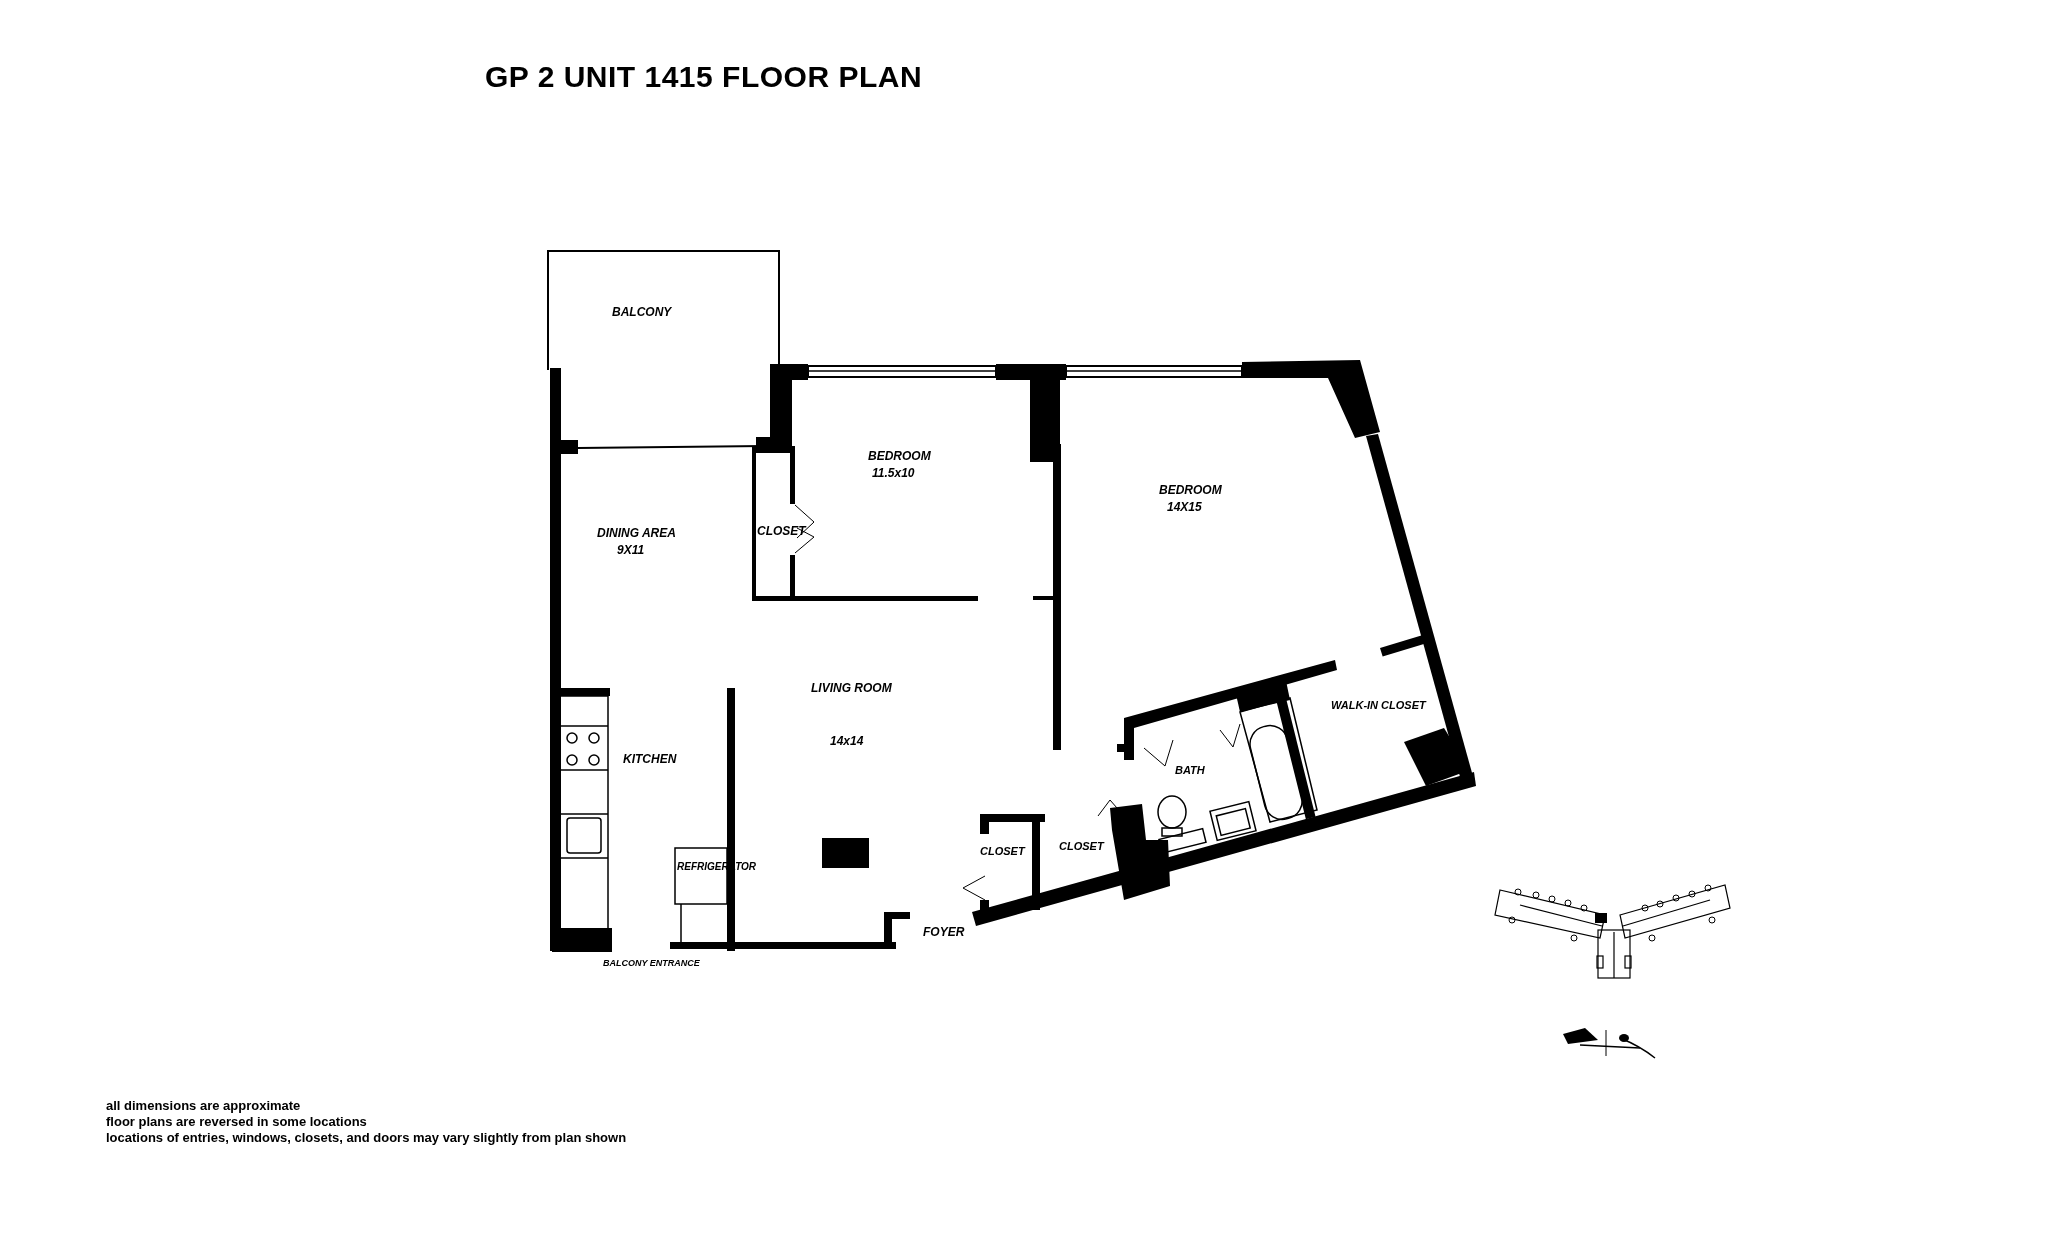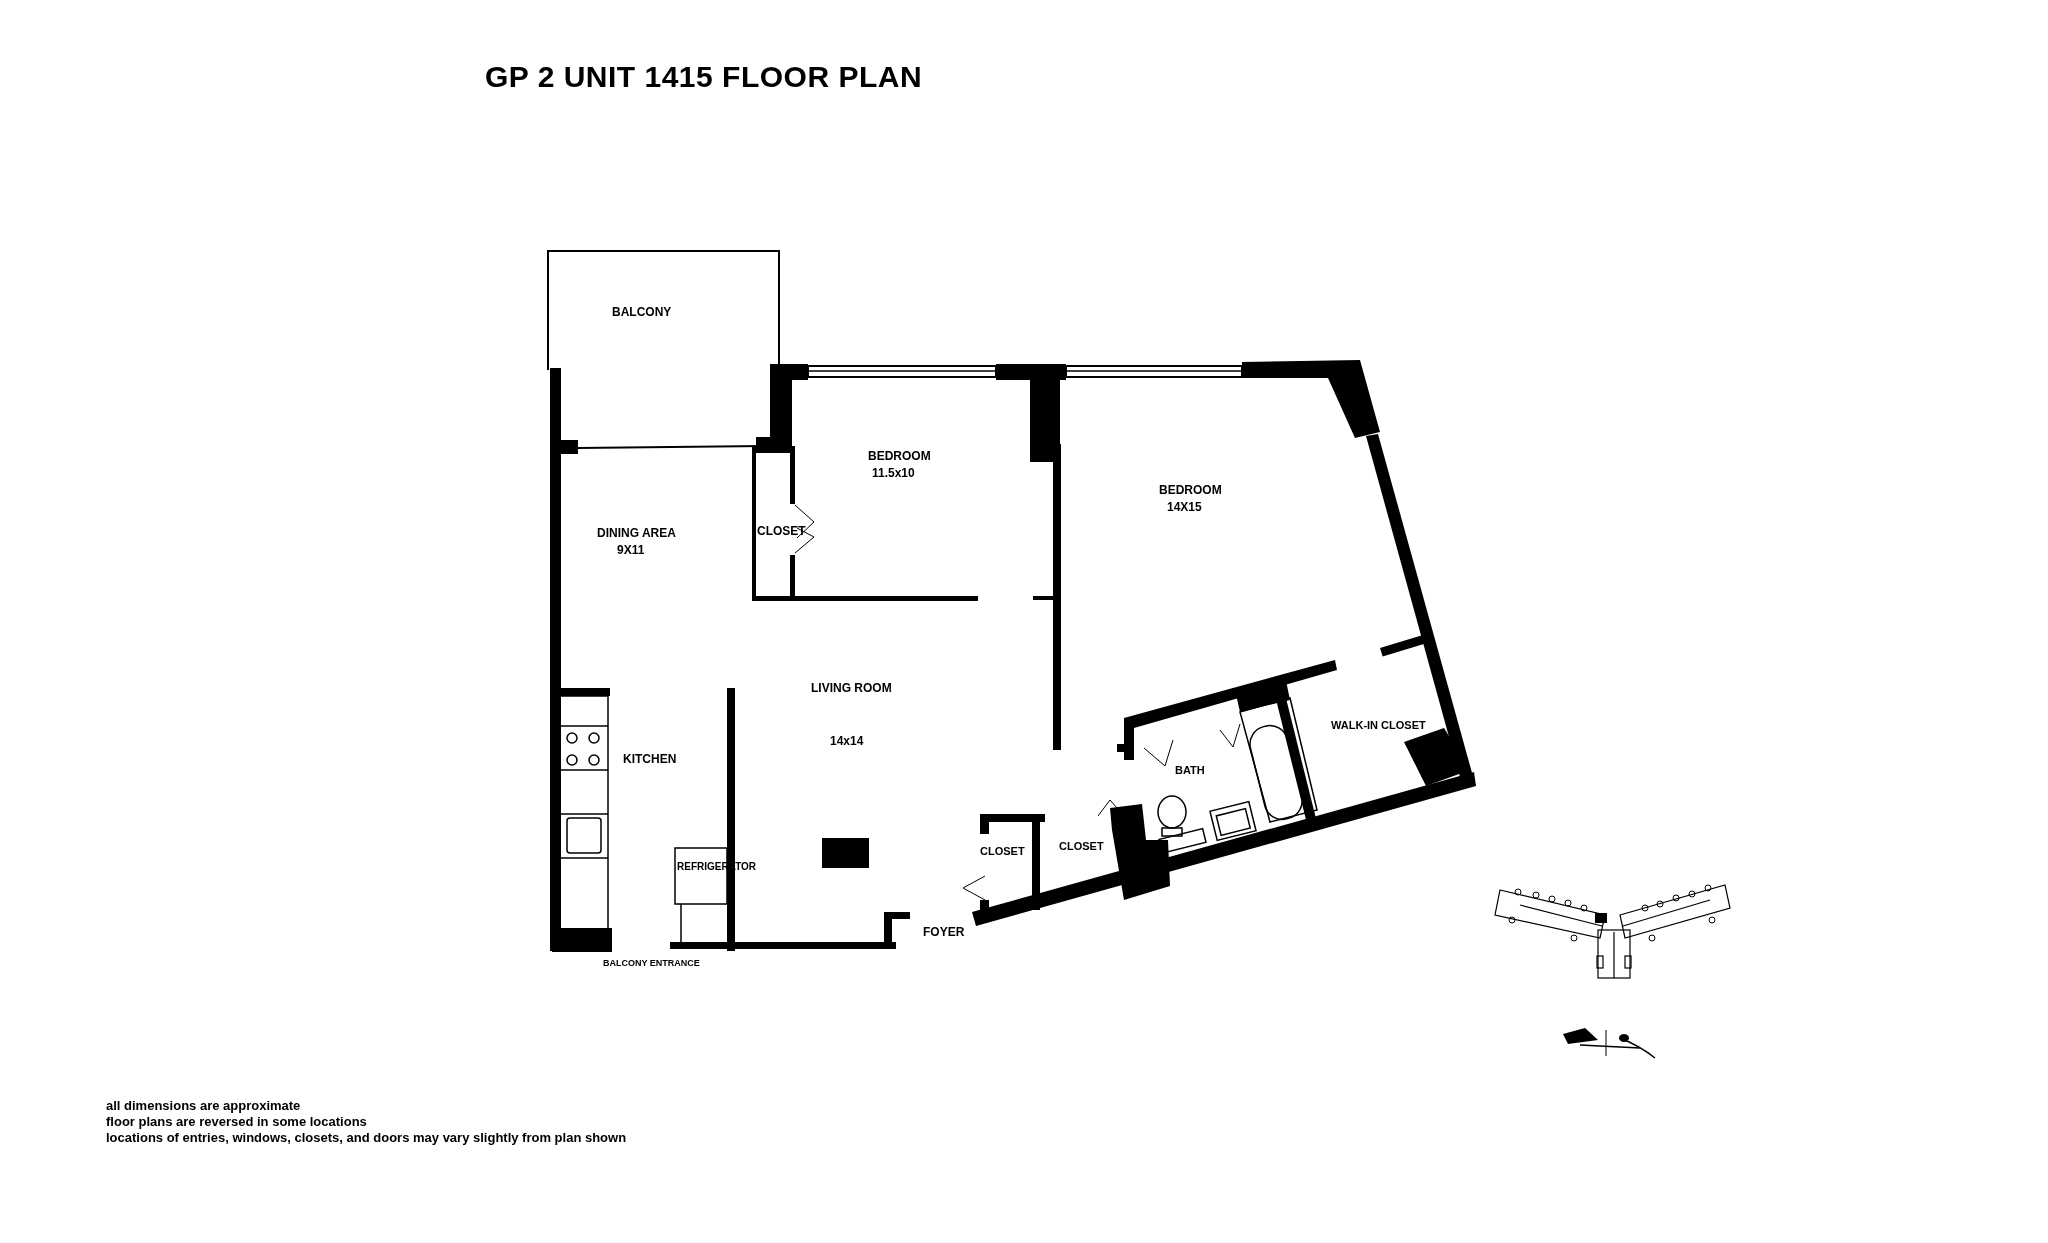--- a/index.html
+++ b/index.html
@@ -1,21 +1,21 @@
 <!DOCTYPE html>
 <html><head>
 <meta charset="utf-8">
 <style>
   html, body { margin: 0; padding: 0; background: #ffffff; }
   body { width: 2048px; height: 1243px; position: relative; overflow: hidden;
          font-family: "Liberation Sans", sans-serif; color: #000; }
   .title { position: absolute; left: 485px; top: 40px; font-size: 30px; font-weight: bold;
            letter-spacing: 0.5px; white-space: nowrap; margin-top: 20px; }
   .plan { position: absolute; left: 0; top: 0; }
-  .lbl { position: absolute; font-weight: bold; font-size: 12px; white-space: nowrap; line-height: 1; }
+  .lbl { position: absolute; font-weight: bold; font-size: 12px; white-space: nowrap; line-height: 1; font-style: italic; }
   .lbl.small { font-size: 9px; }
   .lbl.mid { font-size: 11px; }
   .notes { position: absolute; left: 106px; top: 1098px; font-weight: bold; font-size: 13px; line-height: 16px; }
   .notes div { white-space: nowrap; }
   .key { position: absolute; left: 1480px; top: 870px; }
 </style>
 </head>
 <body>
 
 <div class="title">GP 2 UNIT 1415 FLOOR PLAN</div>
@@ -129,21 +129,21 @@
 <div class="lbl" style="left:1159px; top:484px;">BEDROOM</div>
 <div class="lbl" style="left:1167px; top:501px;">14X15</div>
 
 <div class="lbl" style="left:811px; top:682px;">LIVING ROOM</div>
 <div class="lbl" style="left:830px; top:735px;">14x14</div>
 
 <div class="lbl" style="left:623px; top:753px;">KITCHEN</div>
 <div class="lbl small" style="left:677px; top:862px; font-size:10px;">REFRIGERATOR</div>
 
 <div class="lbl mid" style="left:1175px; top:765px;">BATH</div>
-<div class="lbl mid" style="left:1331px; top:720px;">WALK-IN CLOSET</div>
+<div class="lbl mid" style="left:1331px; top:700px;">WALK-IN CLOSET</div>
 
 <div class="lbl mid" style="left:980px; top:846px;">CLOSET</div>
 <div class="lbl mid" style="left:1059px; top:841px;">CLOSET</div>
 
 <div class="lbl" style="left:923px; top:926px;">FOYER</div>
 <div class="lbl small" style="left:603px; top:959px;">BALCONY ENTRANCE</div>
 
 <div class="notes">
   <div>all dimensions are approximate</div>
   <div>floor plans are reversed in some locations</div>

